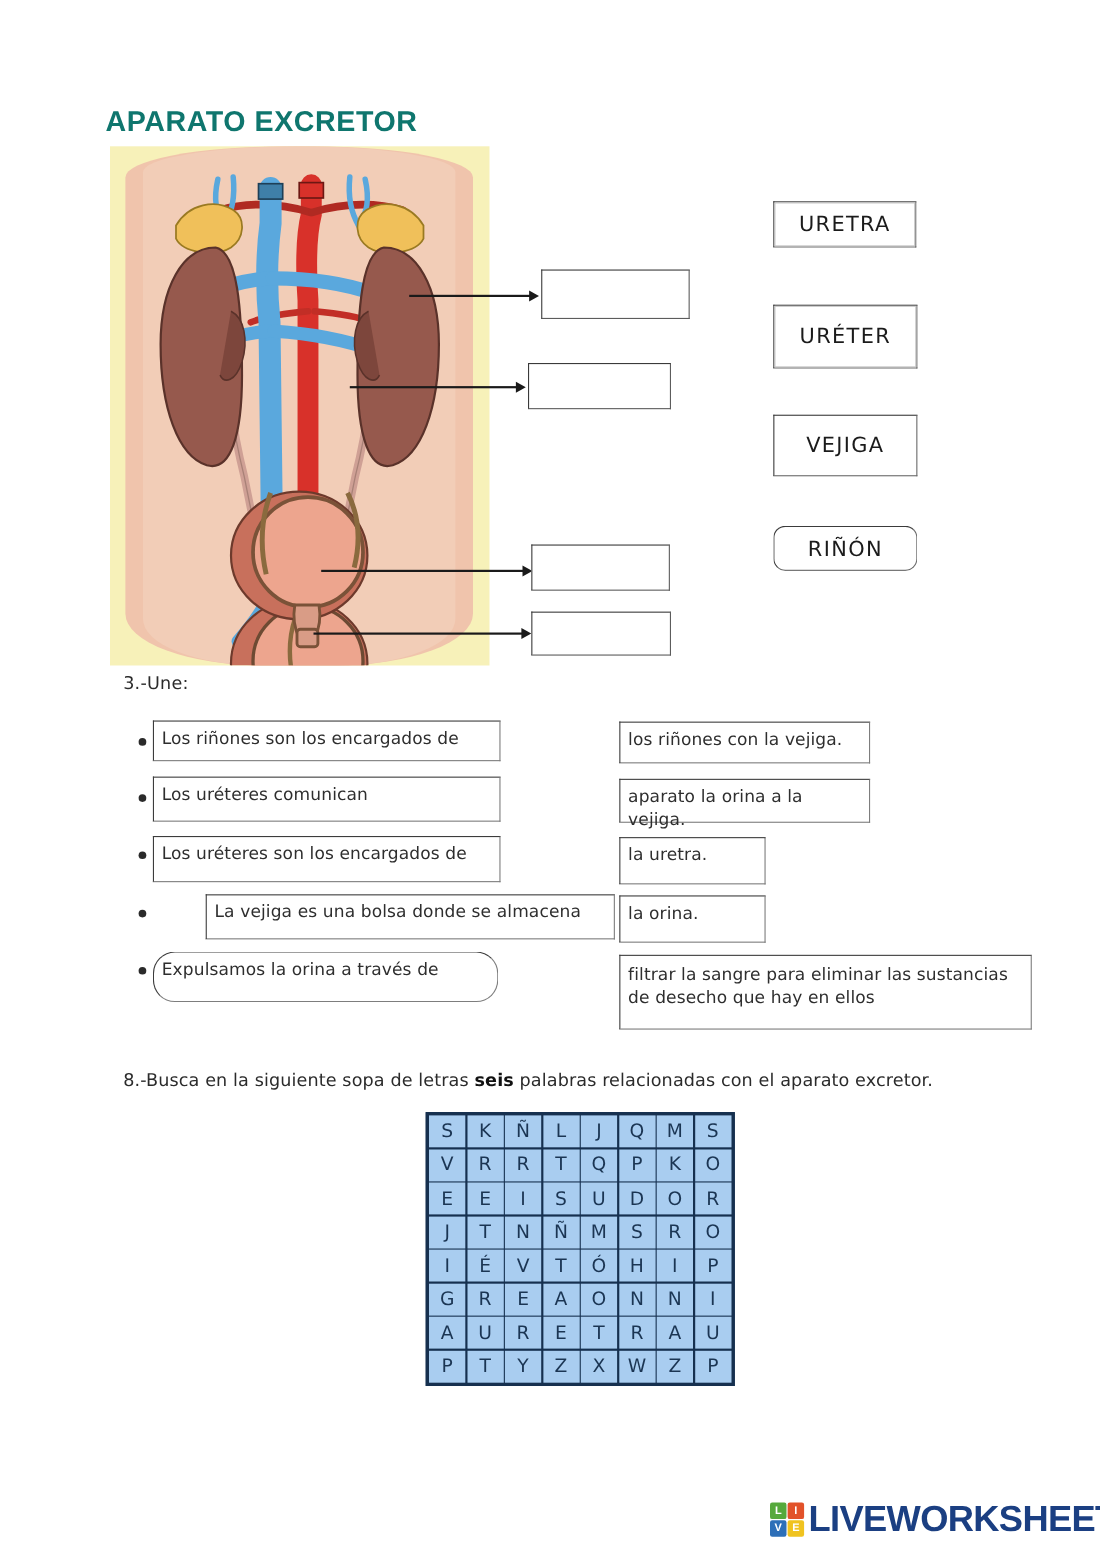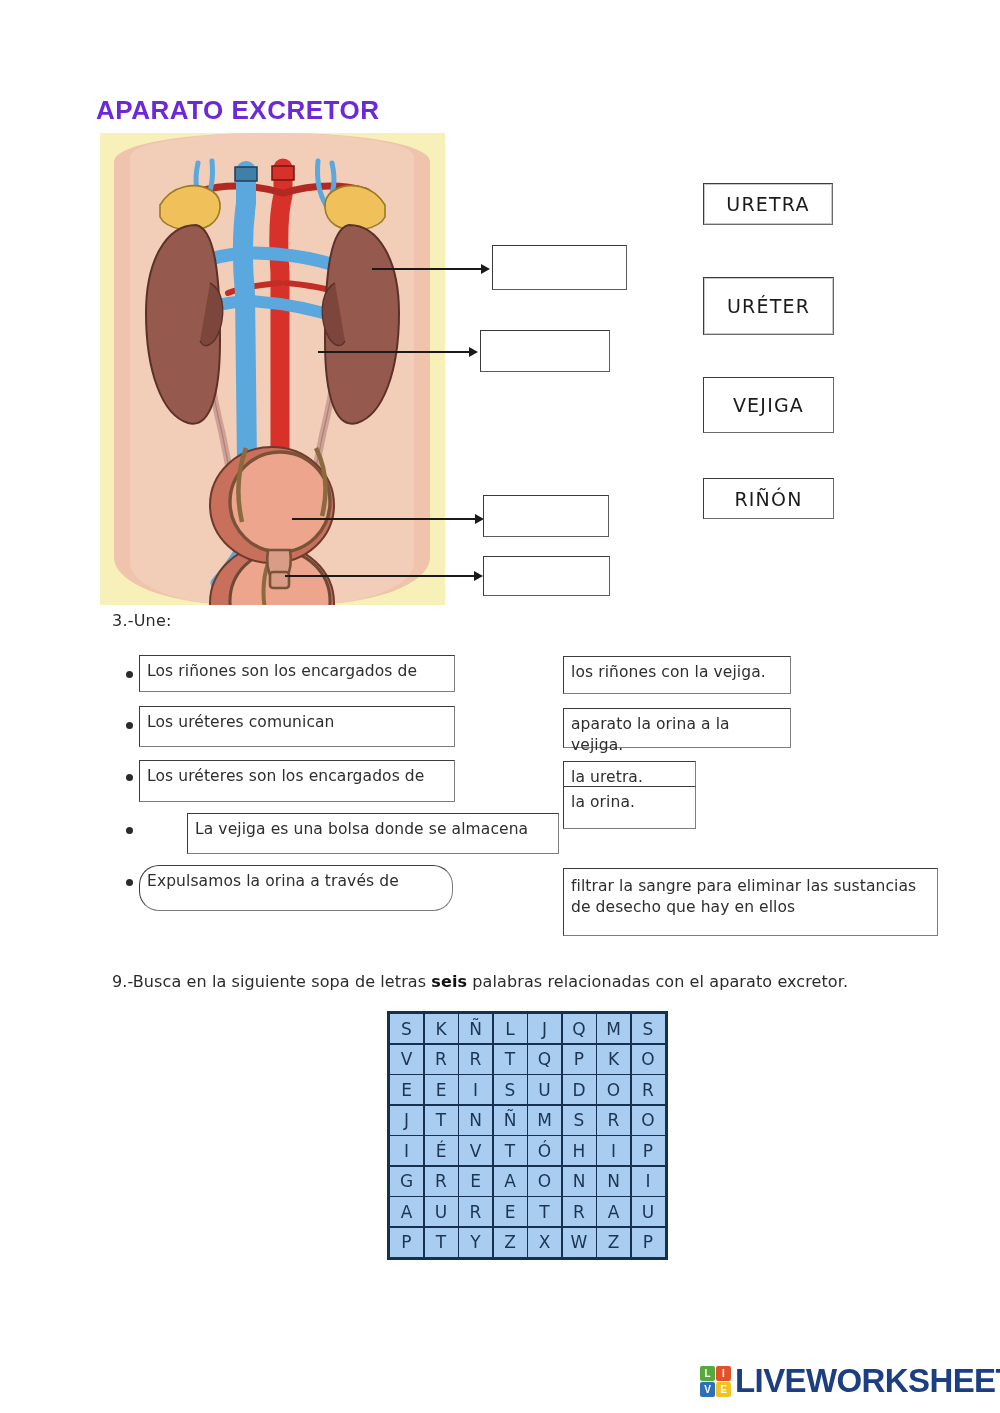--- a/index.html
+++ b/index.html
@@ -9,21 +9,21 @@
     font-family:"DejaVu Sans", sans-serif;
     position:relative;
     overflow:hidden;
   }
 
   
   .title{
     position:absolute;left:96px;top:95px;
     font-family:"Liberation Sans", sans-serif;
     font-size:26px;font-weight:bold;
-    color:#6d28d9;
+    color:#0f766e;
     letter-spacing:0.5px;
   }
 
   
   .figure{
     position:absolute;left:100px;top:133px;
     width:345px;height:472px;
     background:#f7f1b9;
     overflow:hidden;
   }
@@ -248,21 +248,21 @@
 <div class="wb" style="left:703px;top:277px;width:131px;height:58px;">
   <div class="wb-inner">
     <span class="wb-text">URÉTER</span>
   </div>
 </div>
 
 <div class="wb" style="left:703px;top:377px;width:131px;height:56px;">
   <span class="wb-text">VEJIGA</span>
 </div>
 
-<div class="wb" style="left:703px;top:478px;width:131px;height:41px;">
+<div class="wb" style="left:703px;top:478px;width:131px;height:41px;border-radius:11px;">
   <span class="wb-text">RIÑÓN</span>
 </div>
 
 <div class="q3-head">3.-Une:</div>
 
 <div class="bullet" style="left:126px;top:671px;"></div>
 <div class="mbox" style="left:139px;top:655px;width:316px;height:37px;">
   <span>Los riñones son los encargados de</span>
 </div>
 
@@ -288,28 +288,28 @@
 
 <div class="mbox" style="left:563px;top:656px;width:228px;height:38px;">
   <span>los riñones con la vejiga.</span>
 </div>
 <div class="mbox" style="left:563px;top:708px;width:228px;height:40px;">
   <span>aparato la orina a la vejiga.</span>
 </div>
 <div class="mbox" style="left:563px;top:761px;width:133px;height:43px;">
   <span>la uretra.</span>
 </div>
-<div class="mbox" style="left:563px;top:786px;width:133px;height:43px;">
+<div class="mbox" style="left:563px;top:814px;width:133px;height:43px;">
   <span>la orina.</span>
 </div>
 <div class="mbox" style="left:563px;top:868px;width:375px;height:68px;padding-top:7px;">
   <span>filtrar la sangre para eliminar las sustancias de desecho que hay en ellos</span>
 </div>
 
-<div class="q4-head"><span>9.-Busca en la siguiente sopa de letras </span><b>seis</b><span> palabras relacionadas con el aparato excretor.</span></div>
+<div class="q4-head"><span>8.-Busca en la siguiente sopa de letras </span><b>seis</b><span> palabras relacionadas con el aparato excretor.</span></div>
 
 <div class="ws" id="word-search">
     <div class="ws-cell">S</div>
     <div class="ws-cell">K</div>
     <div class="ws-cell">Ñ</div>
     <div class="ws-cell">L</div>
     <div class="ws-cell">J</div>
     <div class="ws-cell">Q</div>
     <div class="ws-cell">M</div>
     <div class="ws-cell">S</div>

